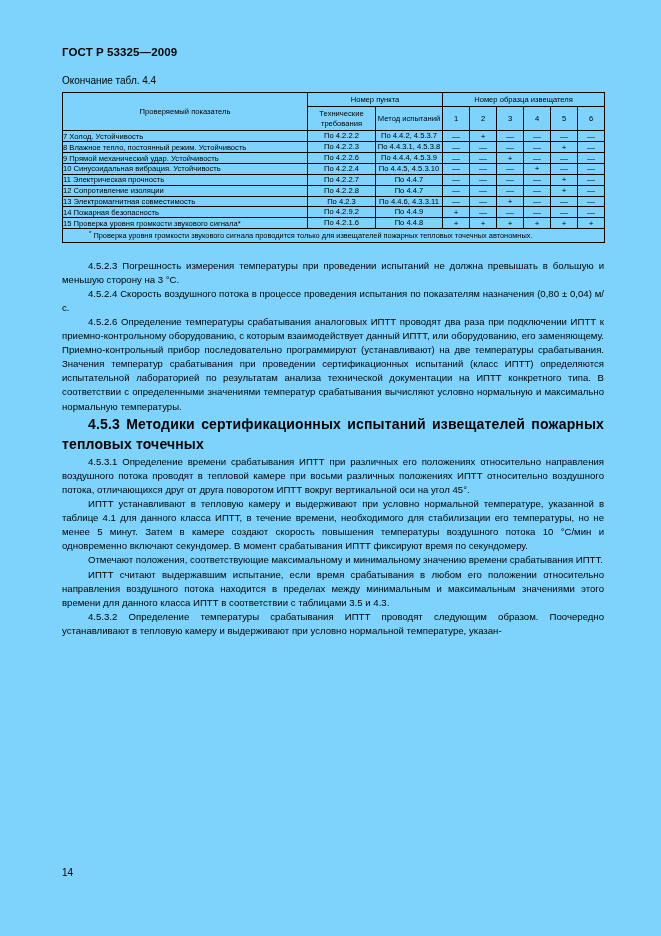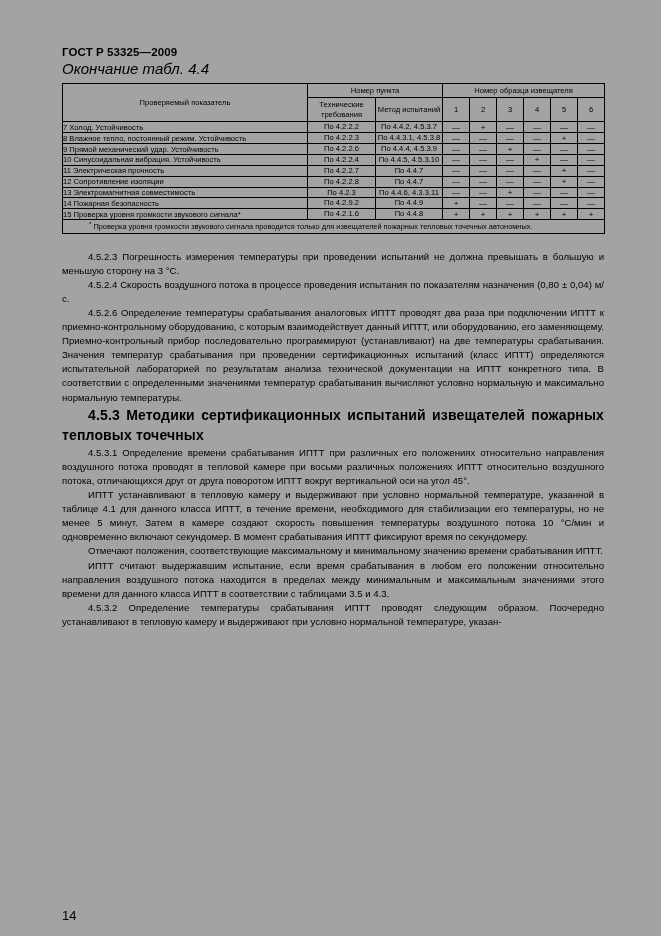--- a/index.html
+++ b/index.html
@@ -9,43 +9,42 @@
     background: #ffffff;
   }
   body {
     font-family: "Liberation Sans", sans-serif;
     color: #111111;
   }
   .page {
     position: relative;
     width: 661px;
     height: 936px;
-    background: #a3a3a3;
+    background: #7dd3fc;
     overflow: hidden;
     box-sizing: border-box;
   }
   .content {
     position: absolute;
     left: 62px;
     top: 0;
     width: 542px;
   }
 
   
   .doc-header {
     margin-top: 46px;
     font-size: 11.5px;
     font-weight: bold;
     letter-spacing: 0.1px;
     color: #000;
   }
   .table-caption {
-    margin-top: 2px;
-    font-size: 15px;
-    font-style: italic;
+    margin-top: 17px;
+    font-size: 10px;
     color: #000;
   }
 
   
   table.spec {
     margin-top: 6px;
     border-collapse: collapse;
     width: 542px;
     table-layout: fixed;
     font-size: 7.6px;
@@ -112,22 +111,22 @@
     line-height: 1.47;
     font-weight: bold;
     text-indent: 26px;
     text-align: justify;
     letter-spacing: 0.15px;
   }
 
   .page-number {
     position: absolute;
     left: 62px;
-    top: 908px;
-    font-size: 13px;
+    top: 867px;
+    font-size: 10px;
     color: #000;
   }
 </style>
 </head>
 <body>
 
 <div class="page">
   <div class="content">
 
     <div class="doc-header">ГОСТ Р 53325—2009</div>

